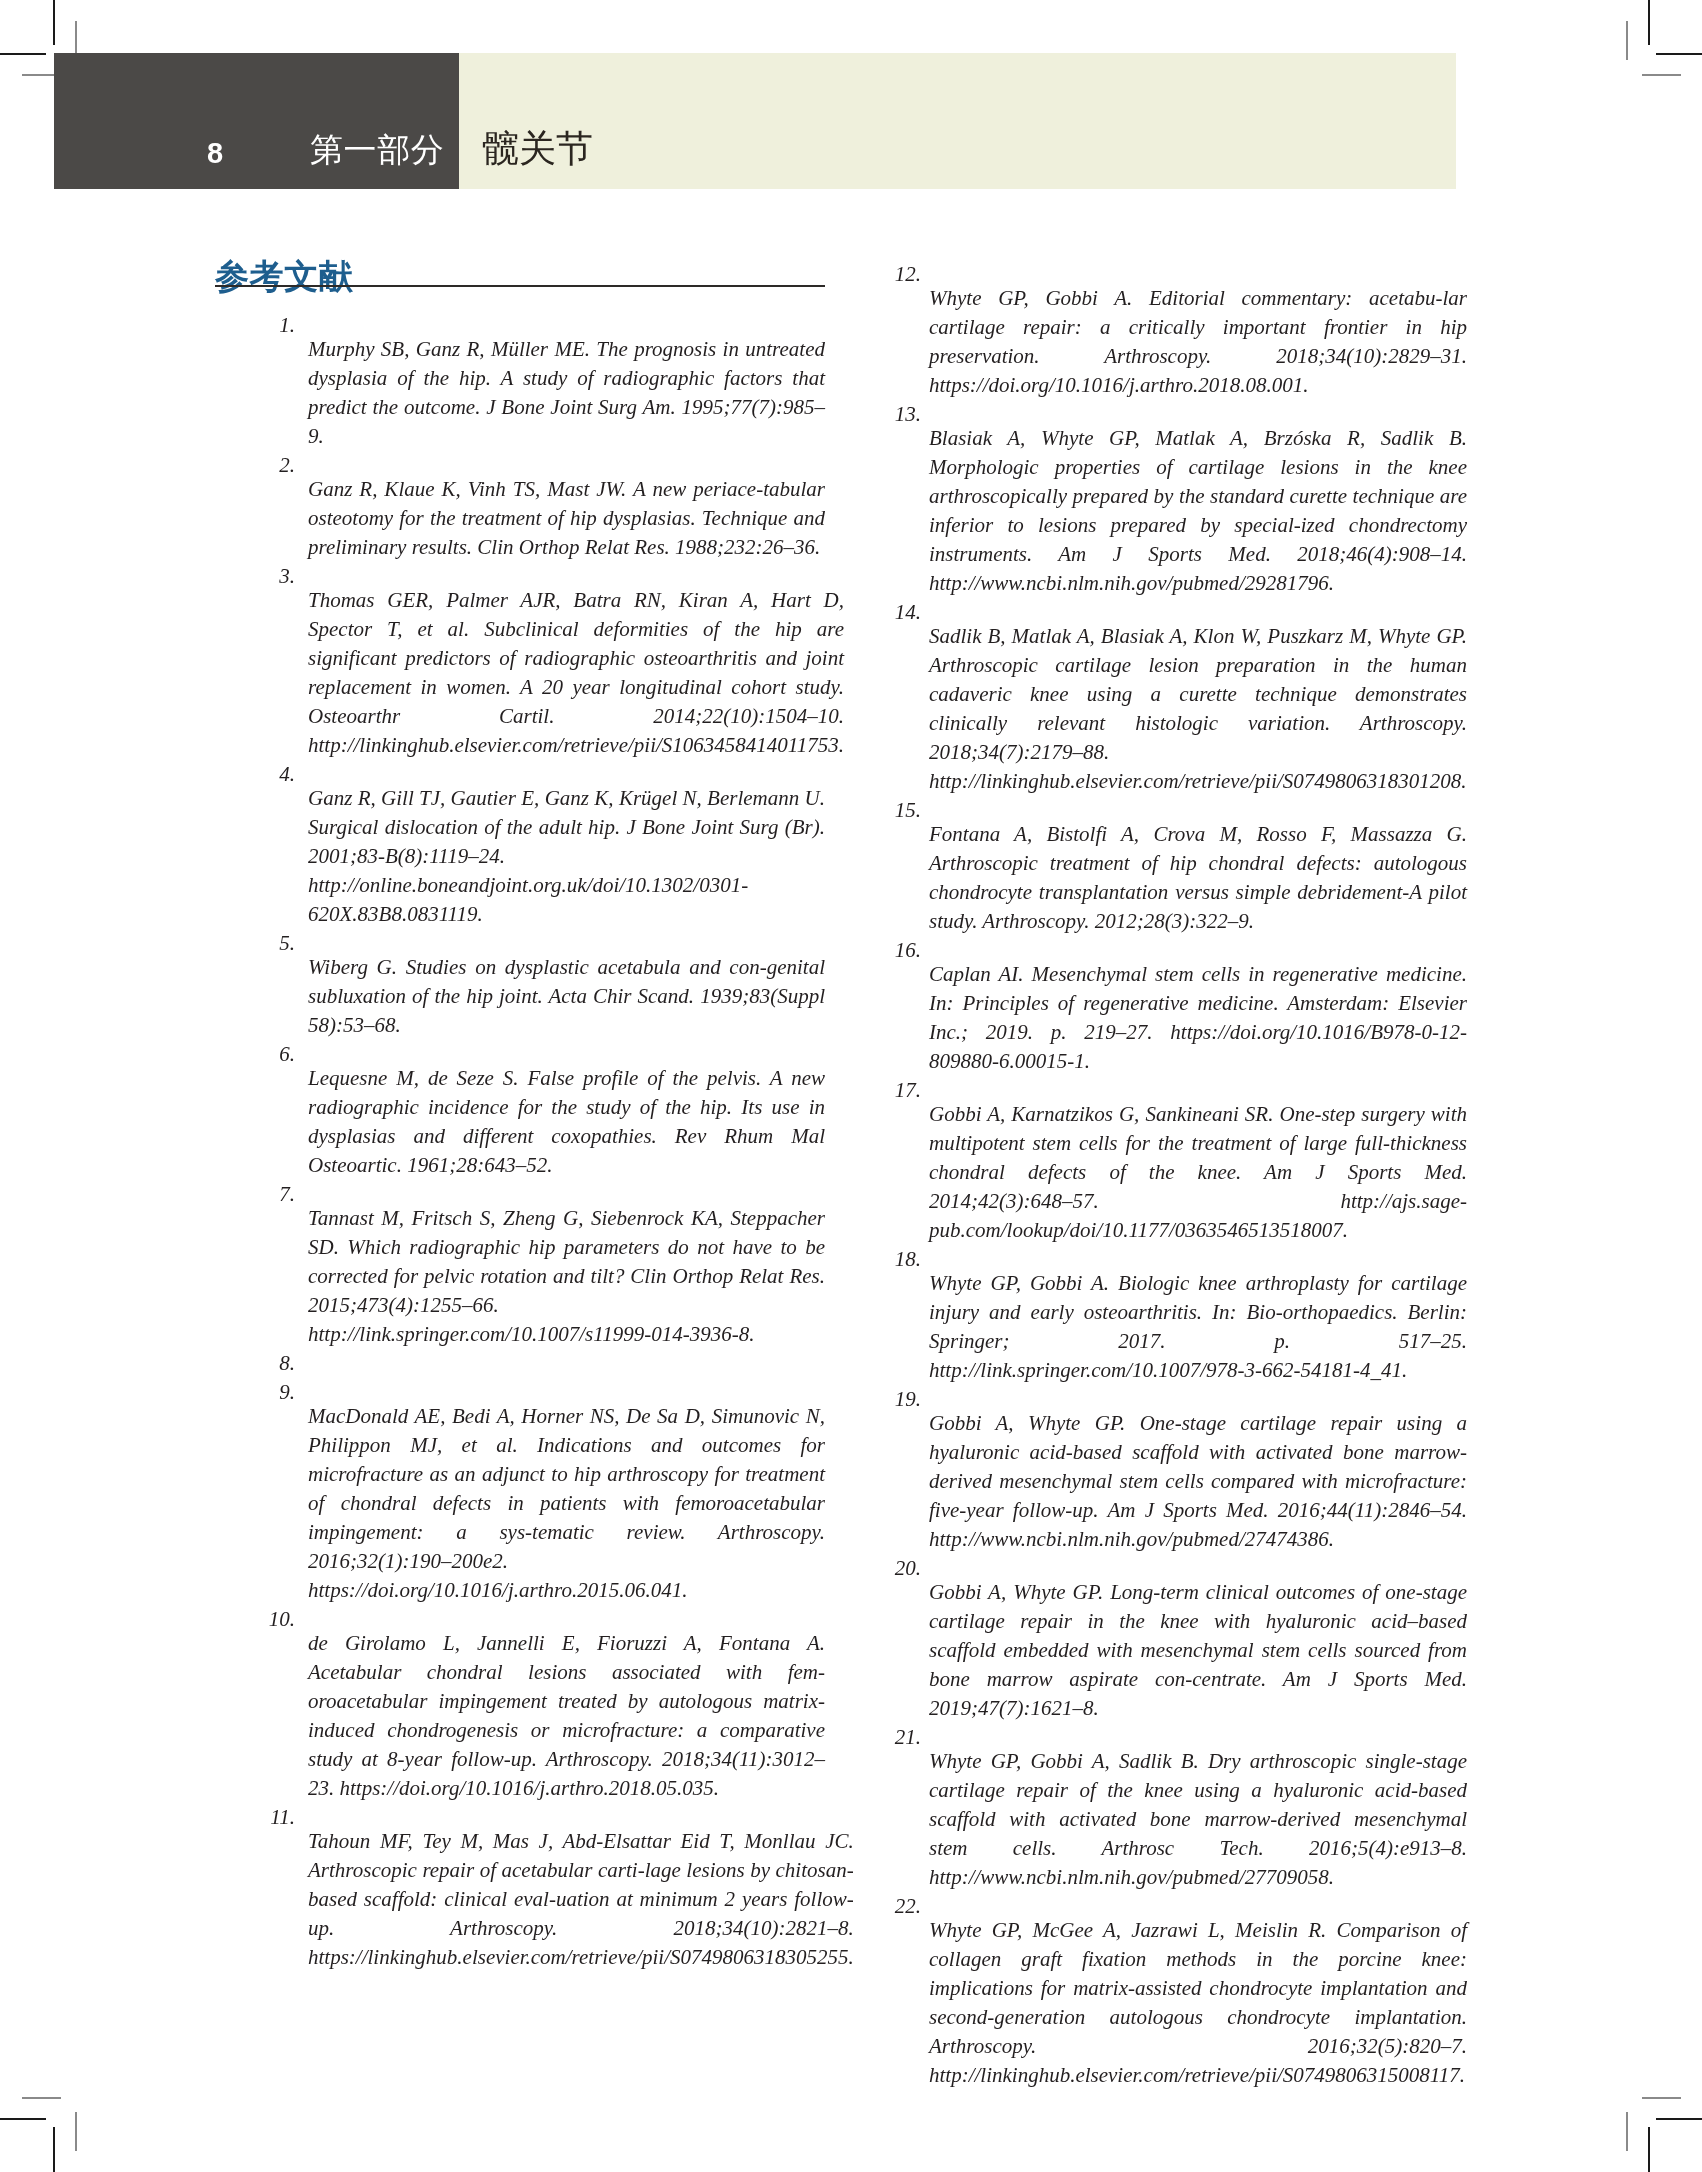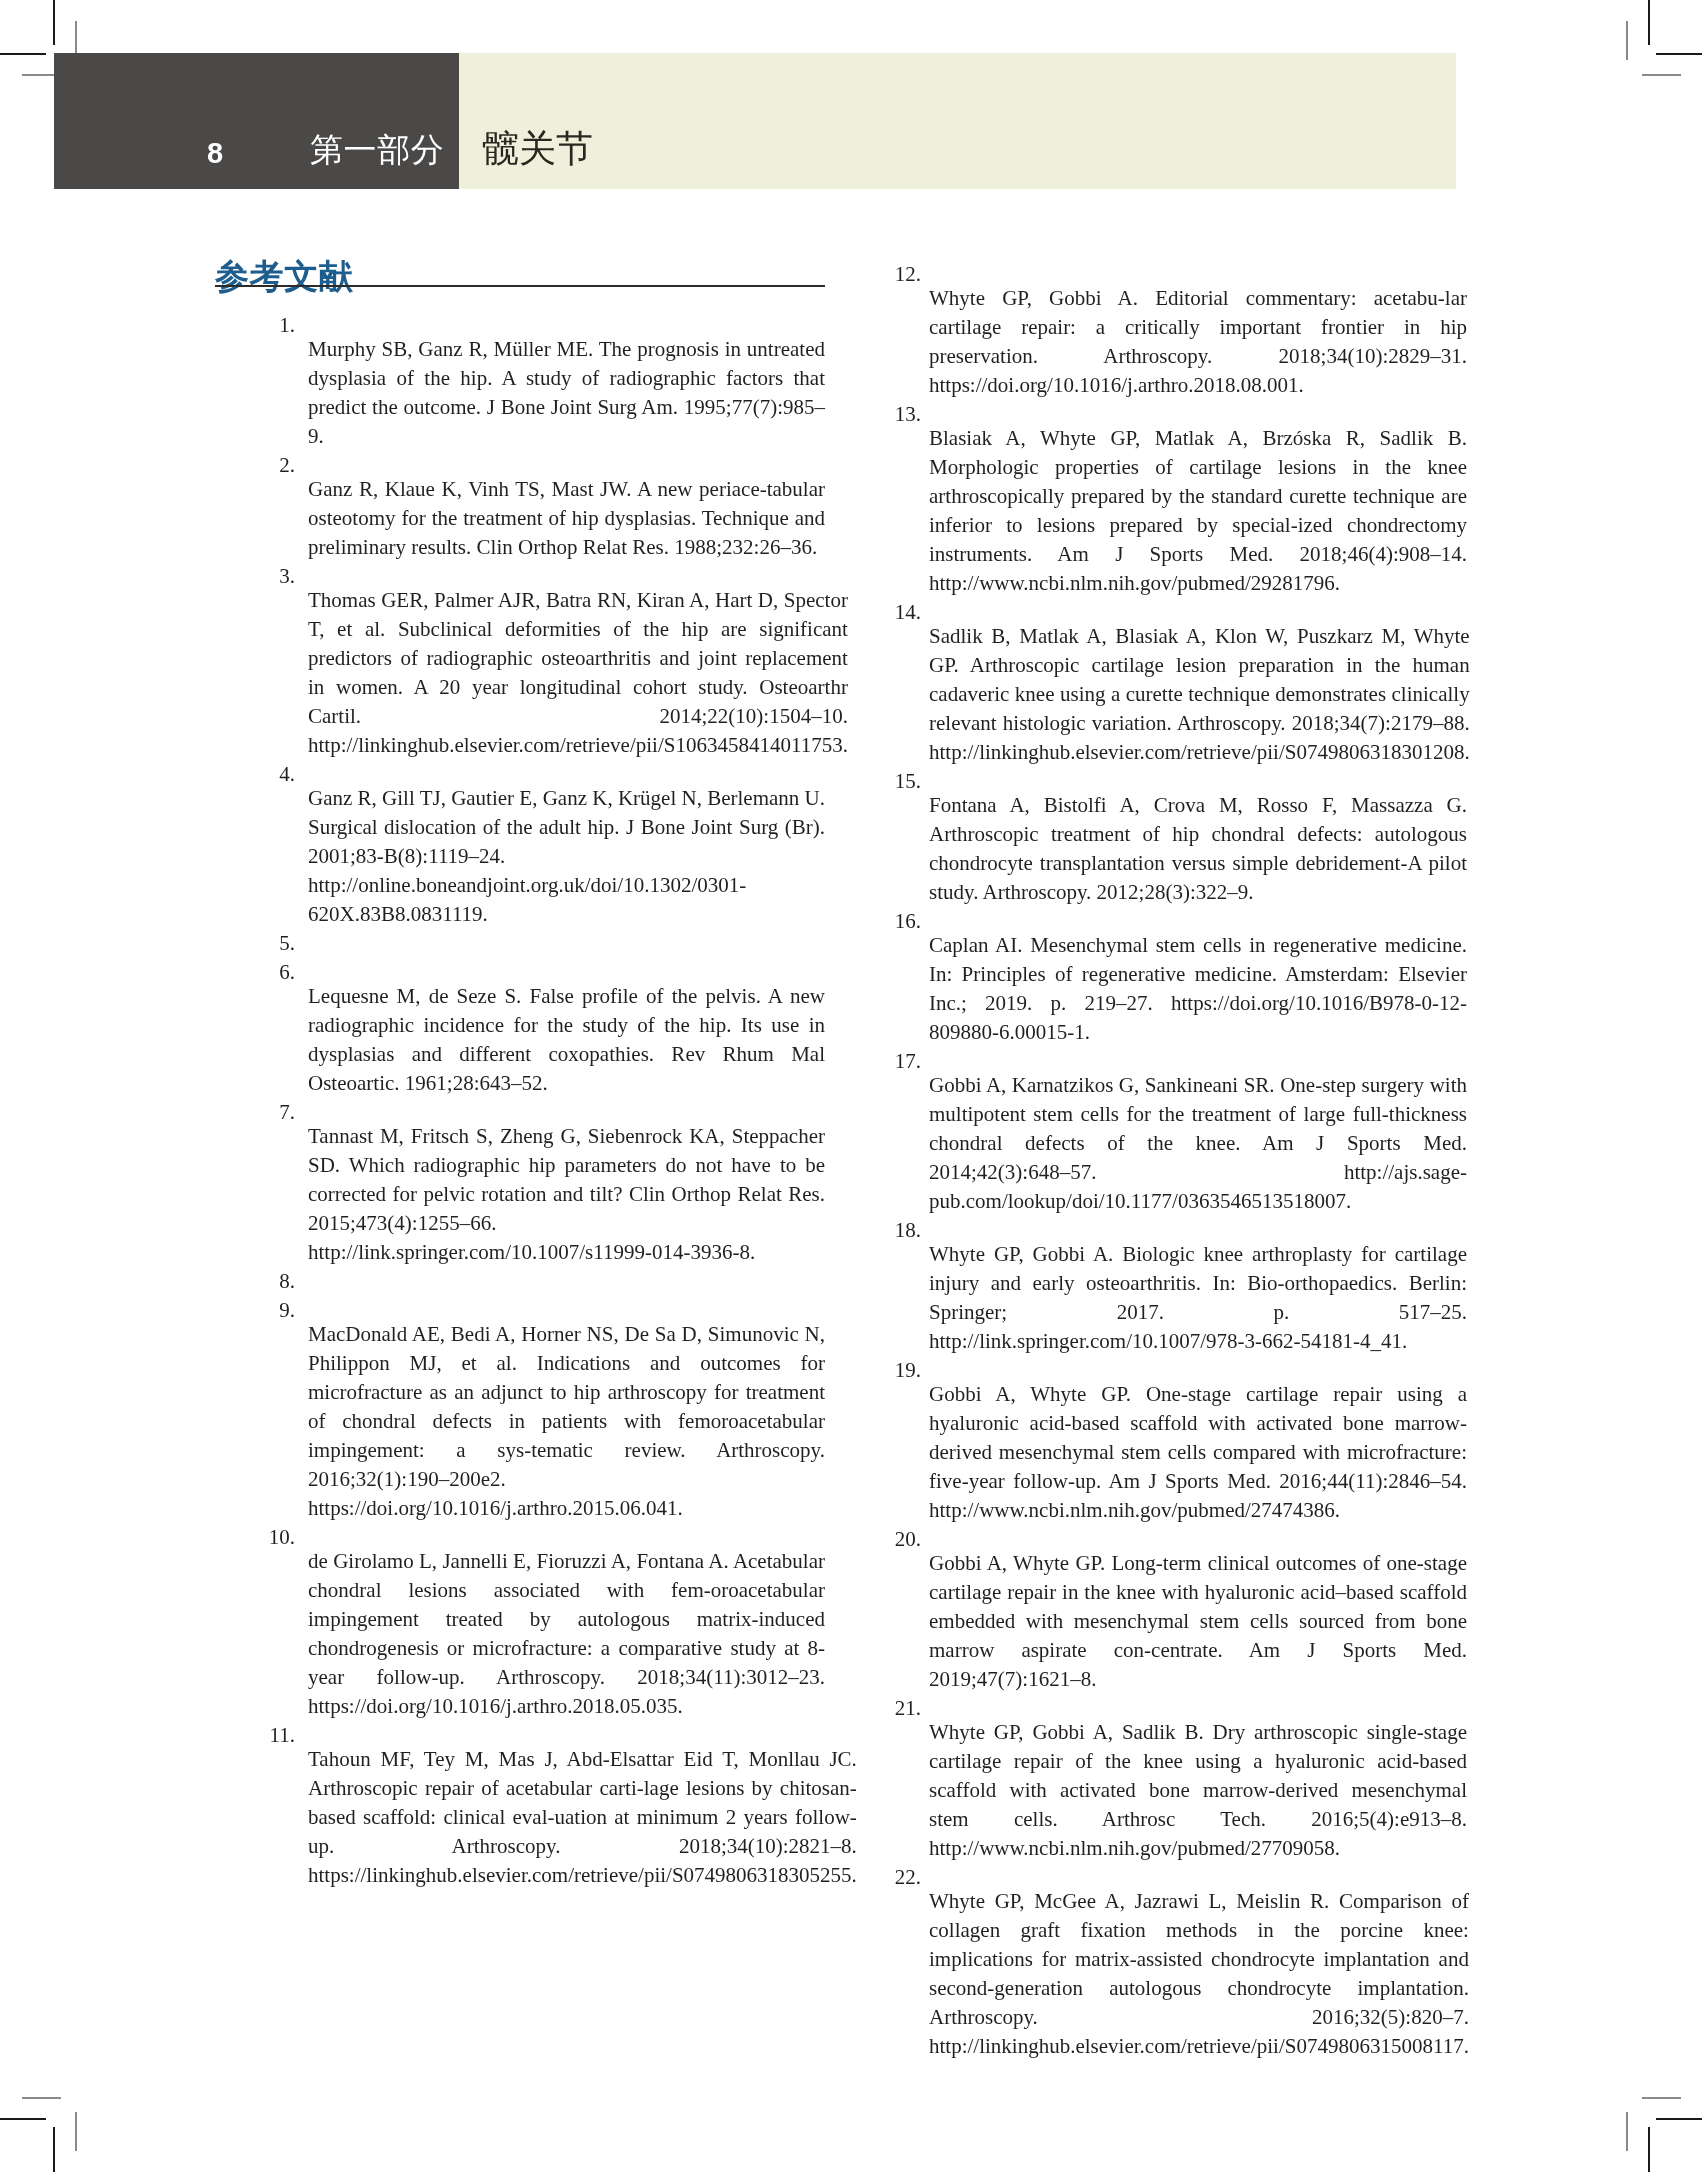--- a/index.html
+++ b/index.html
@@ -47,20 +47,21 @@
   }
   .sec-rule{
     position:absolute;left:215px;top:285px;width:610px;height:2.4px;
     background:#2d2a28;
   }
   
   .refs{
     position:absolute;
     font-size:21px;line-height:29px;
     color:var(--body-text,#231f20);
+    font-style:italic;
   }
   .col-left{left:215px;top:311px;width:610px;}
   .col-right{left:883px;top:260px;width:584px;}
   .ref{display:flex;align-items:flex-start;}
   .ref-num{text-align:right;flex-shrink:0;}
   .col-left .ref-num{flex-basis:80px;width:80px;margin-right:13px;}
   .col-right .ref-num{flex-basis:38px;width:38px;margin-right:8px;}
   .ref-text{flex:1;text-align:justify;overflow-wrap:break-word;margin-top:24px;}
 </style>
 </head>
@@ -117,20 +118,21 @@
       <span class="ref-text">Thomas GER, Palmer AJR, Batra RN, Kiran A, Hart D, Spector T, et al. Subclinical deformities of the hip are significant predictors of radiographic osteoarthritis and joint replacement in women. A 20 year longitudinal cohort study. Osteoarthr Cartil. 2014;22(10):1504–10. http://linkinghub.elsevier.com/retrieve/pii/S1063458414011753.</span>
     </div>
 
     <div class="ref">
       <span class="ref-num">4.</span>
       <span class="ref-text">Ganz R, Gill TJ, Gautier E, Ganz K, Krügel N, Berlemann U. Surgical dislocation of the adult hip. J Bone Joint Surg (Br). 2001;83-B(8):1119–24. http://online.boneandjoint.org.uk/doi/10.1302/0301-620X.83B8.0831119.</span>
     </div>
 
     <div class="ref">
       <span class="ref-num">5.</span>
+      <span class="ref-text">Wiberg G. Studies on dysplastic acetabula and con-genital subluxation of the hip joint. Acta Chir Scand. 1939;83(Suppl 58):53–68.</span>
     </div>
 
     <div class="ref">
       <span class="ref-num">6.</span>
       <span class="ref-text">Lequesne M, de Seze S. False profile of the pelvis. A new radiographic incidence for the study of the hip. Its use in dysplasias and different coxopathies. Rev Rhum Mal Osteoartic. 1961;28:643–52.</span>
     </div>
 
     <div class="ref">
       <span class="ref-num">7.</span>
       <span class="ref-text">Tannast M, Fritsch S, Zheng G, Siebenrock KA, Steppacher SD. Which radiographic hip parameters do not have to be corrected for pelvic rotation and tilt? Clin Orthop Relat Res. 2015;473(4):1255–66. http://link.springer.com/10.1007/s11999-014-3936-8.</span>

